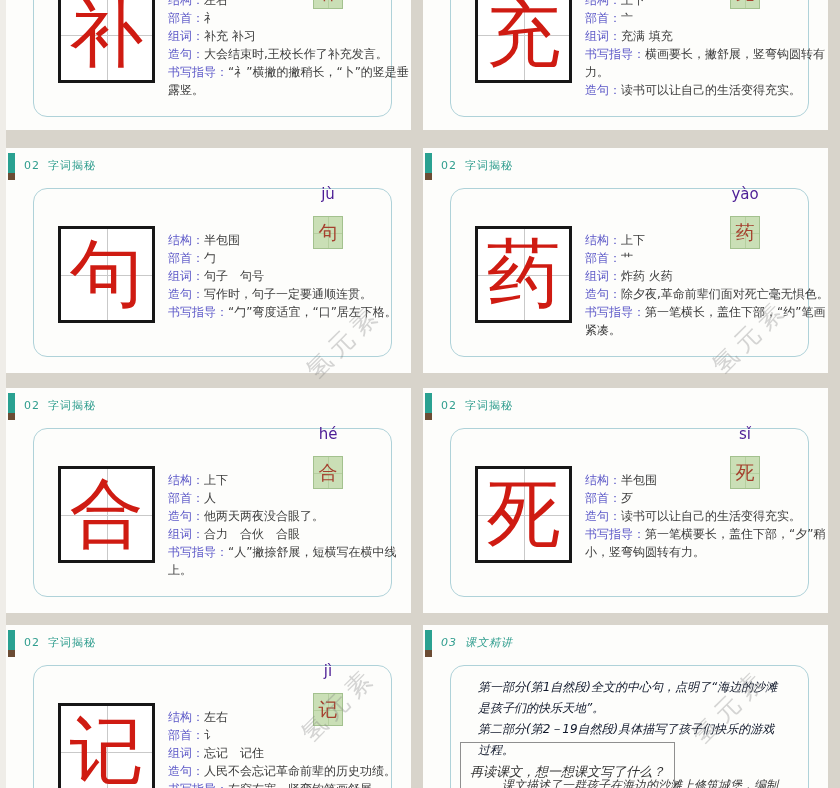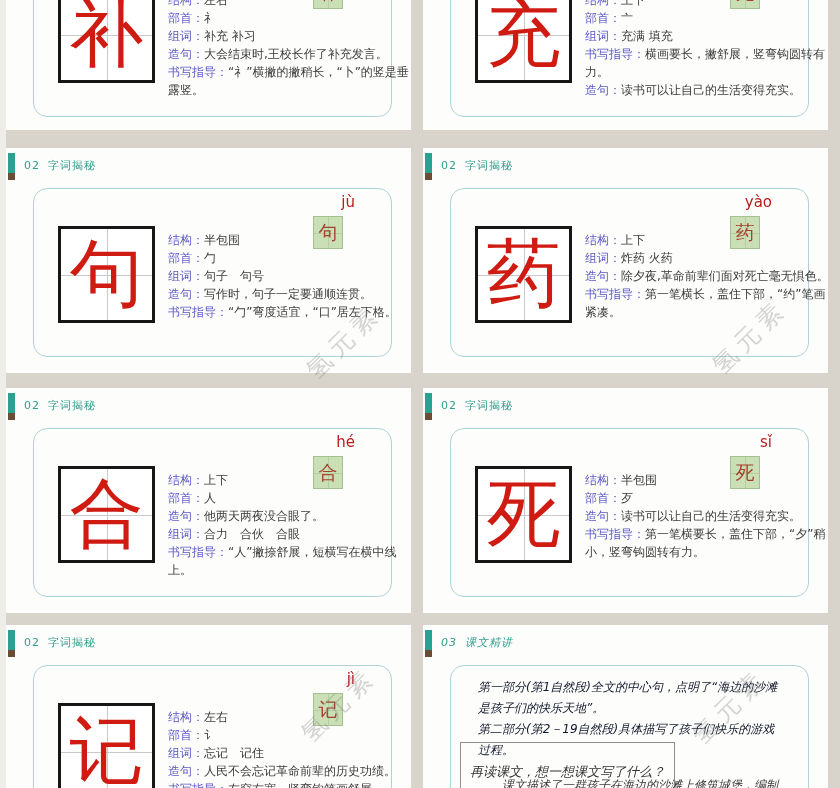--- a/index.html
+++ b/index.html
@@ -18,21 +18,21 @@
   .sec-text .num{margin-right:8px;margin-top:12px;}
   
   .card{position:absolute;left:27px;top:40px;width:357px;height:167px;border:1px solid #afd2d9;border-radius:14px;}
   
   .char-box{position:absolute;left:52px;top:78px;width:91px;height:91px;border:3px solid #161616;background:#ffffff;}
   .char-box .hline{position:absolute;left:0;top:50%;width:100%;height:1px;background:#c9c9c9;}
   .char-box .vline{position:absolute;top:0;left:50%;width:1px;height:100%;background:#c9c9c9;}
   .main-char{position:absolute;left:0;top:0;width:100%;height:100%;display:flex;align-items:center;justify-content:center;
     font-size:74px;color:#cf1b12;font-family:"DejaVu Serif","Liberation Serif",serif;z-index:2;}
   
-  .pinyin{position:absolute;left:295px;top:45px;width:54px;text-align:right;font-size:15px;color:#b91c1c;}
+  .pinyin{position:absolute;left:295px;top:37px;width:54px;text-align:center;font-size:15px;color:#4c1d95;}
   .gbox{position:absolute;left:307px;top:68px;width:28px;height:31px;background:#cadfb6;border:1px solid #a3c18e;}
   .gbox .hline{position:absolute;left:0;top:50%;width:100%;height:1px;background:#b6cf9f;}
   .gbox .vline{position:absolute;top:0;left:50%;width:1px;height:100%;background:#b6cf9f;}
   .gbox .gchar{position:absolute;left:0;top:0;width:100%;height:100%;display:flex;align-items:center;justify-content:center;
     font-size:19px;color:#a5402e;font-family:"DejaVu Serif","Liberation Serif",serif;z-index:2;}
   
   .fields{position:absolute;left:162px;top:83px;width:250px;font-size:12px;line-height:18px;color:#3c3c3c;}
   .field{min-height:18px;}
   .field .lbl{color:#5d59c8;}
   
@@ -138,20 +138,21 @@
       <div class="main-char">药</div>
     </div>
     <div class="pinyin">yào</div>
     <div class="gbox">
       <div class="hline"></div>
         <div class="vline"></div>
       <div class="gchar">药</div>
     </div>
     <div class="fields">
       <div class="field"><span class="lbl">结构：</span><span class="val">上下</span></div>
+      <div class="field"><span class="lbl">部首：</span><span class="val">艹</span></div>
       <div class="field"><span class="lbl">组词：</span><span class="val">炸药 火药</span></div>
       <div class="field"><span class="lbl">造句：</span><span class="val">除夕夜,革命前辈们面对死亡毫无惧色。</span></div>
       <div class="field"><span class="lbl">书写指导：</span><span class="val">第一笔横长，盖住下部，“约”笔画紧凑。</span></div>
     </div>
   </div>
 </div>
 
 <div class="slide" style="left:6px;top:388px;height:225px;">
   <div class="slide-inner" style="top:0;">
     <div class="sec-bar"></div>

